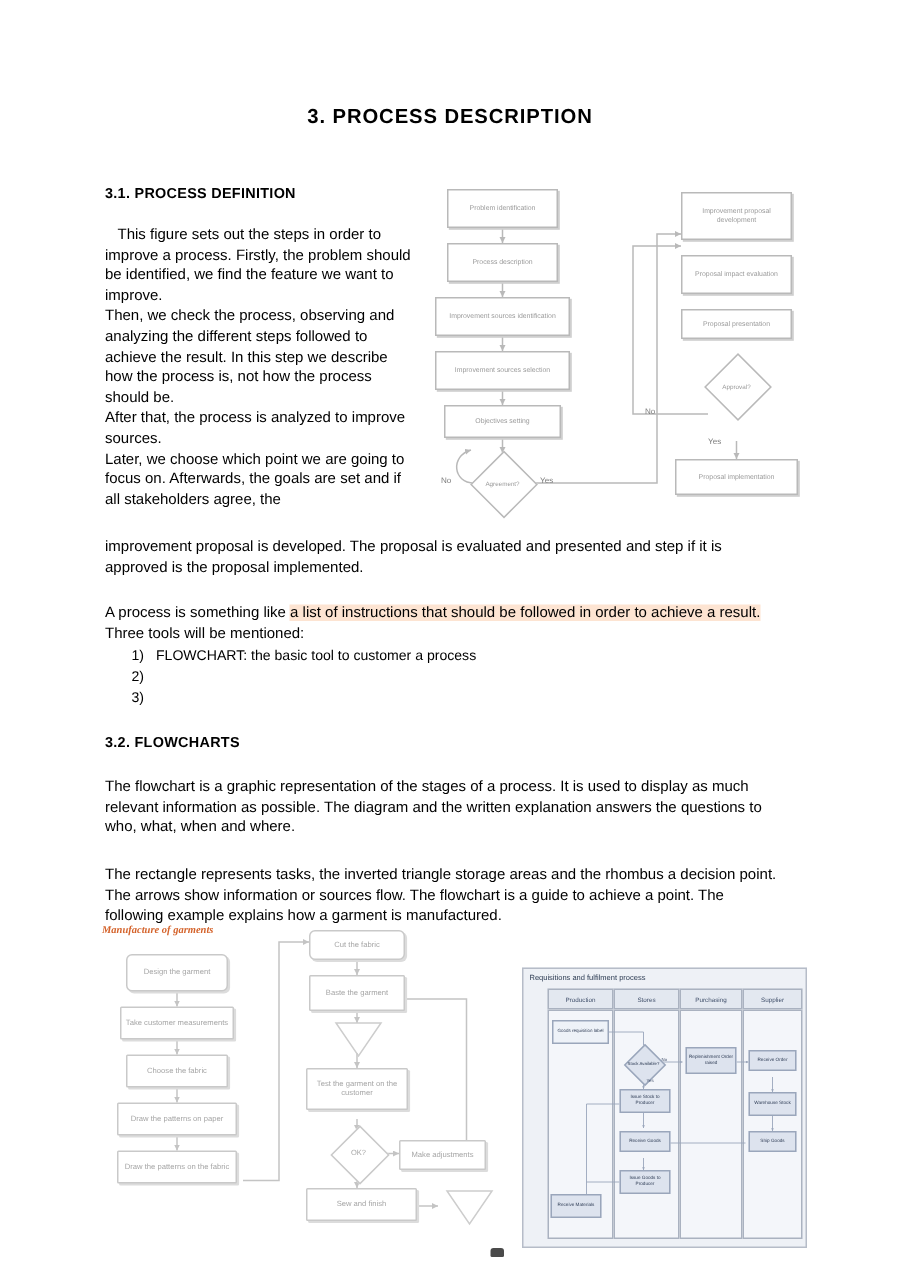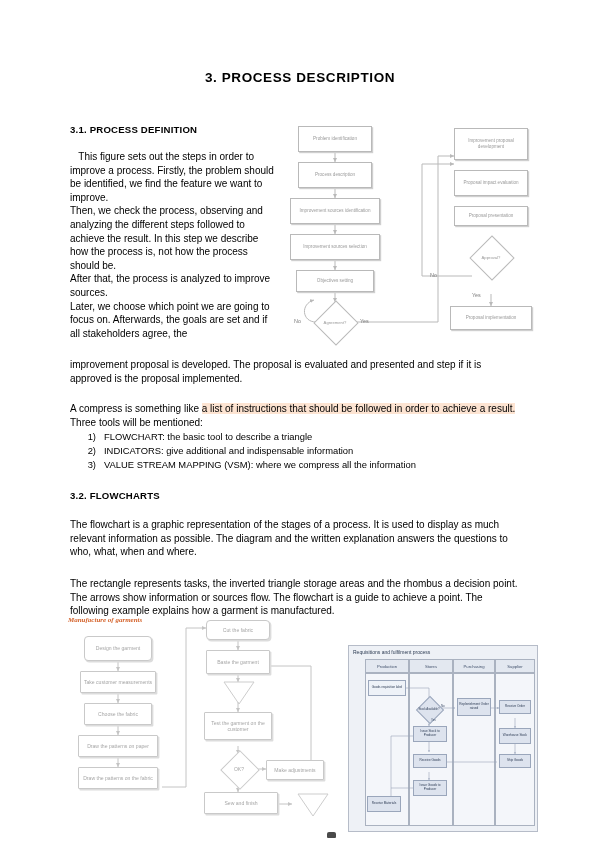--- a/index.html
+++ b/index.html
@@ -156,34 +156,32 @@
     <div class="nd sh" style="left:168px;top:80px;width:74px;height:20px;">Proposal presentation</div>
 
     <div class="dia" style="left:190px;top:116px;width:30px;height:30px;"></div>
     <div class="dia-lbl" style="left:185px;top:124px;width:40px;height:14px;">Approval?</div>
     <div class="lbl" style="left:144px;top:146px;">No</div>
     <div class="lbl" style="left:186px;top:166px;">Yes</div>
 
     <div class="nd sh" style="left:164px;top:180px;width:82px;height:24px;">Proposal implementation</div>
   </div>
 
-  <div class="body-txt" style="left:70px;top:402px;width:452px;"><span>A compress is something like </span><span class="hl">a list of instructions that should be followed in order to achieve a result.</span><span> Three tools will be mentioned:</span></div>
+  <div class="body-txt" style="left:70px;top:402px;width:452px;"><span>A process is something like </span><span class="hl">a list of instructions that should be followed in order to achieve a result.</span><span> Three tools will be mentioned:</span></div>
 
   <div class="olist" style="left:70px;top:430px;width:452px;">
     <div class="li">
       <span class="num">1)</span>
-      <span>FLOWCHART: the basic tool to describe a triangle</span>
+      <span>FLOWCHART: the basic tool to customer a process</span>
     </div>
     <div class="li">
       <span class="num">2)</span>
-      <span>INDICATORS: give additional and indispensable information</span>
     </div>
     <div class="li">
       <span class="num">3)</span>
-      <span>VALUE STREAM MAPPING (VSM): where we compress all the information</span>
     </div>
   </div>
 
   <div class="h2" style="left:70px;top:490px;text-align:right;">3.2. FLOWCHARTS</div>
 
   <div class="body-txt" style="left:70px;top:518px;width:452px;">The flowchart is a graphic representation of the stages of a process. It is used to display as much relevant information as possible. The diagram and the written explanation answers the questions to who, what, when and where.</div>
 
   <div class="body-txt" style="left:70px;top:577px;width:452px;">The rectangle represents tasks, the inverted triangle storage areas and the rhombus a decision point. The arrows show information or sources flow. The flowchart is a guide to achieve a point. The following example explains how a garment is manufactured.</div>
 
   <div class="fc" style="left:66px;top:616px;width:270px;height:208px;">

